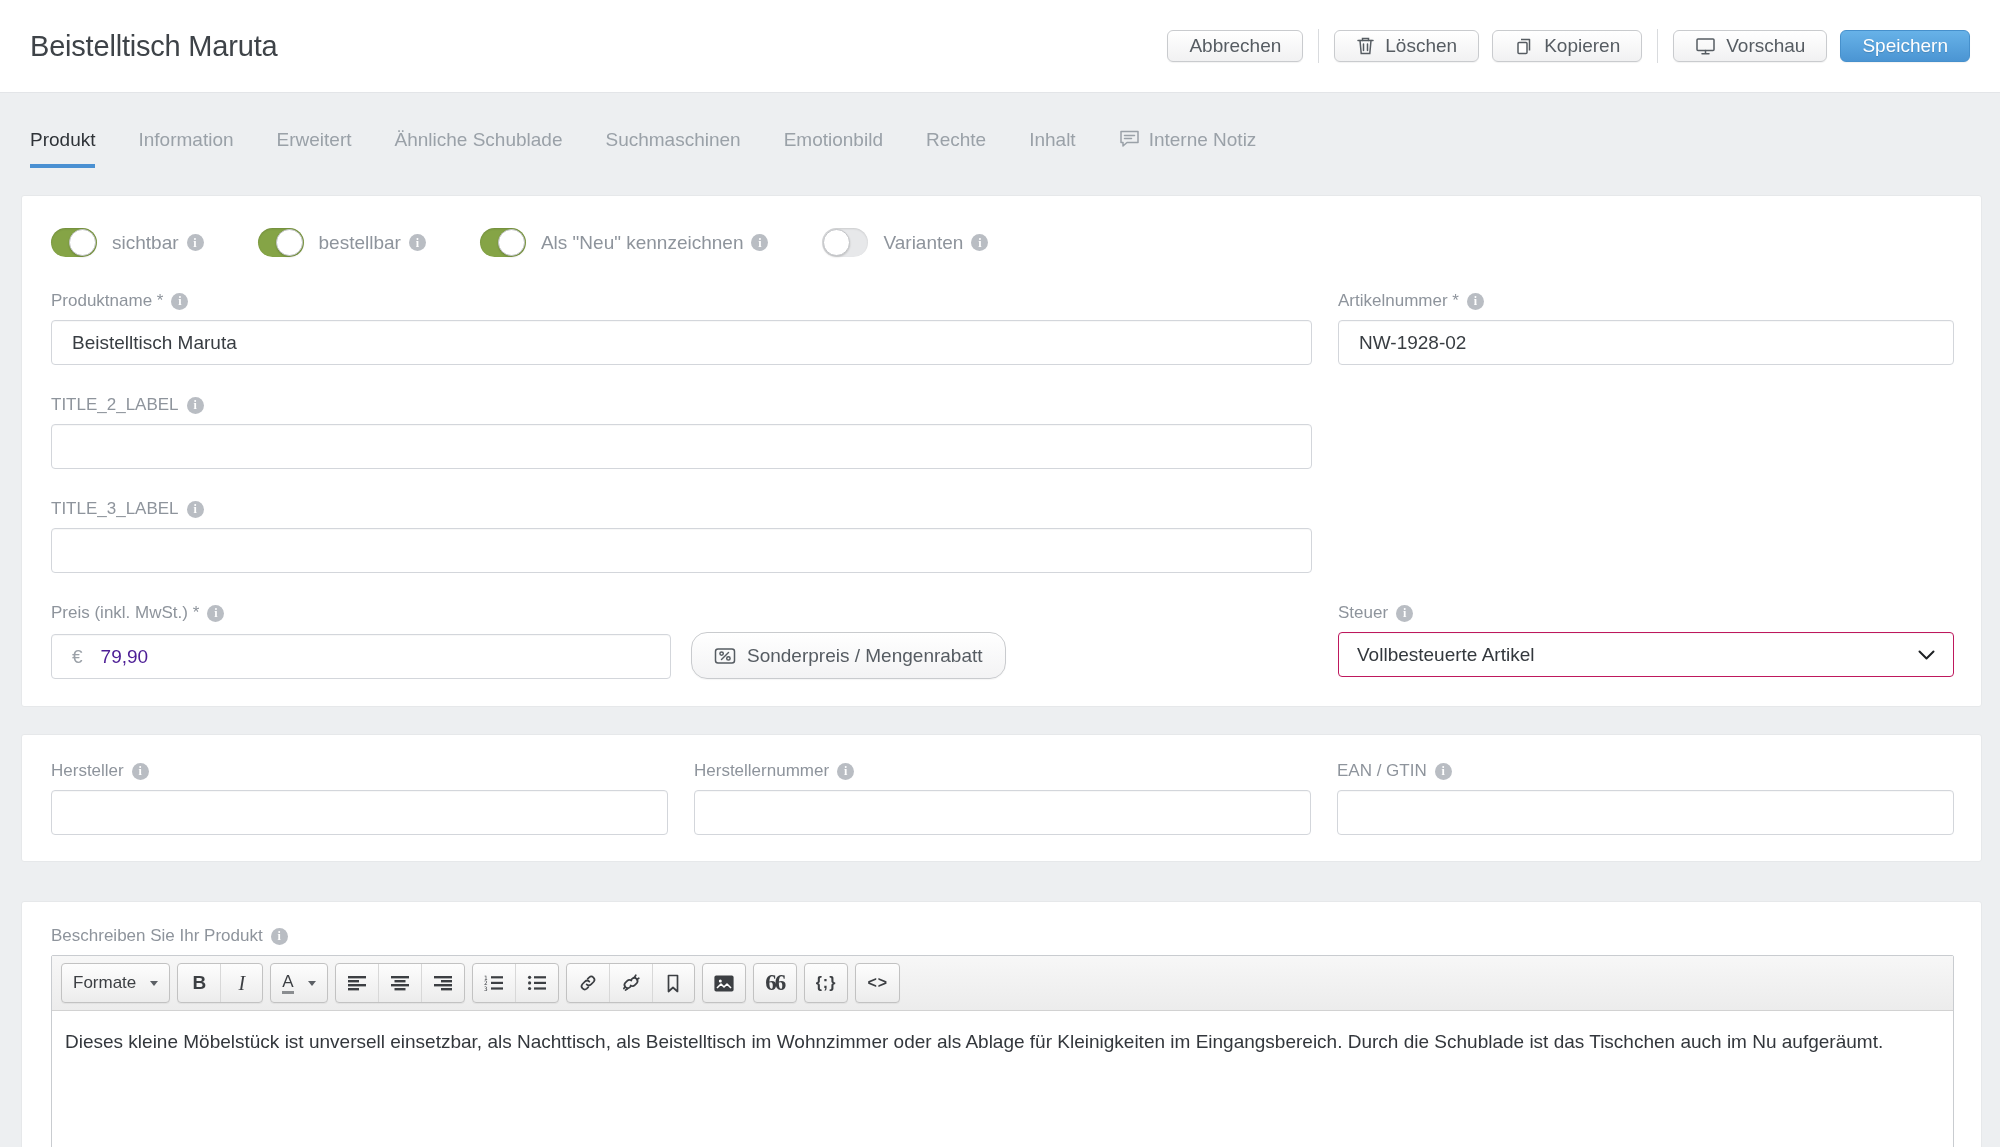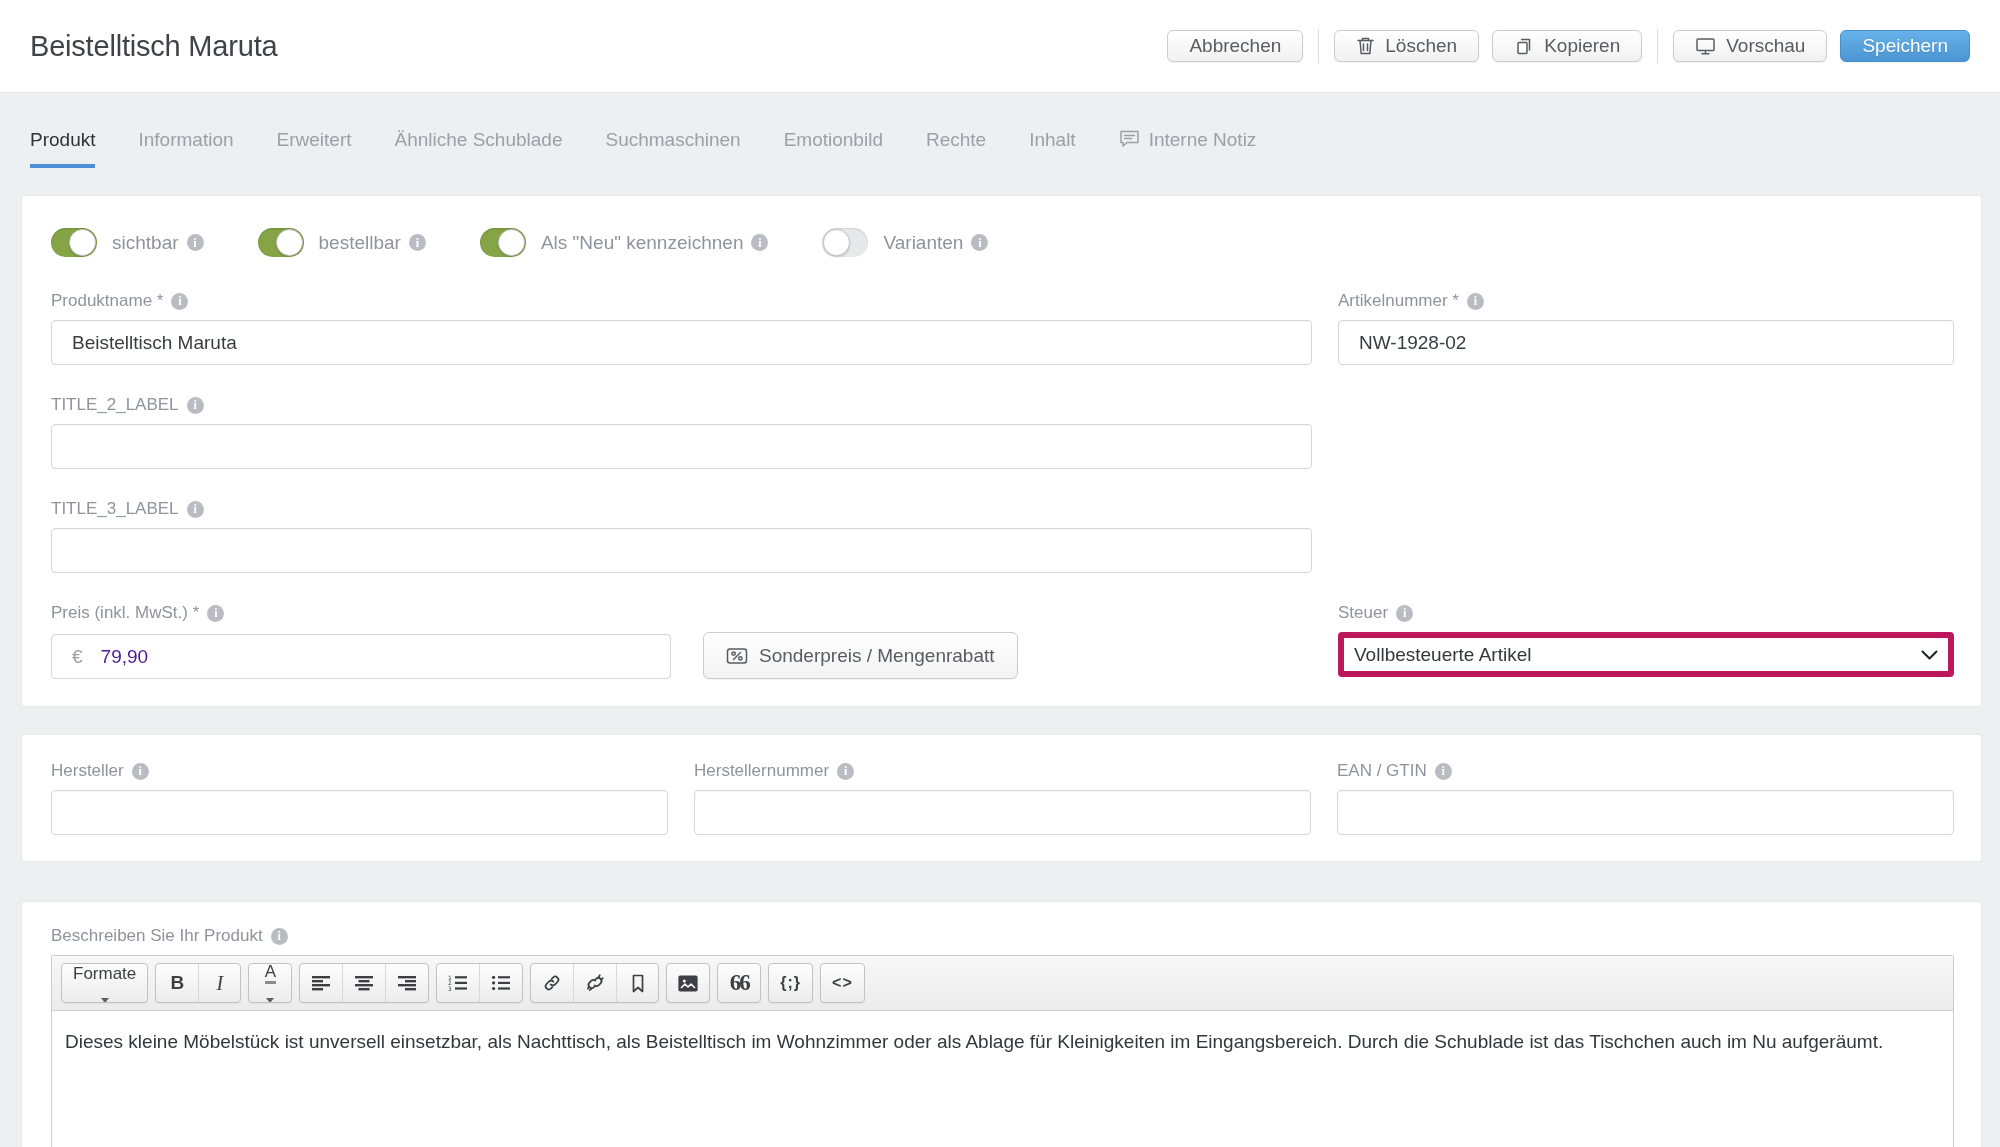--- a/index.html
+++ b/index.html
@@ -63,40 +63,40 @@
   .field-label { font-size:17px; color:#8e949c; display:flex; align-items:center; margin-bottom:9px; }
   .text-input { width:100%; height:45px; border:1px solid #d3d6db; border-radius:4px;
                 padding:0 20px; font-size:19px; color:#383d42; background:#fff; outline:none;
                 font-family:inherit; box-shadow:inset 0 1px 1px rgba(0,0,0,.03); }
   .price-row { display:flex; align-items:flex-end; }
   .price-box { width:620px; height:45px; border:1px solid #d3d6db; border-radius:4px; background:#fff;
                display:flex; align-items:center; padding:0 20px;
                box-shadow:inset 0 1px 1px rgba(0,0,0,.03); }
   .currency { font-size:19px; color:#9ba1a8; margin-right:18px; }
   .price-value { font-size:19px; color:#4c1d95; border:none; outline:none; flex:1; font-family:inherit; }
-  .special-btn { margin-left:32px; height:47px; display:inline-flex; align-items:center; gap:11px;
-                 padding:0 22px; border:1px solid #c9cbce; border-radius:6px;
+  .special-btn { margin-left:20px; height:47px; display:inline-flex; align-items:center; gap:11px;
+                 padding:0 22px; border:1px solid #c9cbce; border-radius:16px;
                  background:linear-gradient(#ffffff,#f3f3f4); font-size:19px; color:#565c62;
                  cursor:pointer; box-shadow:0 1px 1px rgba(0,0,0,.04); white-space:nowrap; }
-  .select-box { width:100%; height:45px; border:6px solid #be185d; border-radius:4px; background:#fff;
-                display:flex; align-items:center; padding:0 10px; cursor:pointer;
+  .select-box { width:100%; height:45px; border:1px solid #be185d; border-radius:4px; background:#fff;
+                display:flex; align-items:center; padding:0 18px; cursor:pointer;
                 box-shadow:inset 0 1px 1px rgba(0,0,0,.03); }
   .select-value { font-size:19px; color:#33383d; flex:1; }
 
   .row3 { display:flex; gap:26px; }
   .row3 > div { flex:1; }
 
   
   .editor { border:1px solid #c9ccd0; border-radius:2px; margin-top:8px; background:#fff; height:330px; }
   .editor-toolbar { background:linear-gradient(#f7f7f7,#ececec); border-bottom:1px solid #d2d2d2;
                     padding:7px 9px; display:flex; gap:7px; align-items:center; }
   .tb-group { display:inline-flex; border:1px solid #c2c2c2; border-radius:4px; overflow:hidden;
               background:linear-gradient(#fdfdfd,#ececec); box-shadow:0 1px 1px rgba(0,0,0,.05); }
   .tb-btn { min-width:42px; height:38px; display:flex; align-items:center; justify-content:center;
-            padding:0 11px; color:#3c3f43; font-size:18px; cursor:pointer; gap:14px;flex-direction:column; }
+            padding:0 11px; color:#3c3f43; font-size:18px; cursor:pointer; gap:14px; }
   .tb-btn + .tb-btn { border-left:1px solid #d8d8d8; }
   .tb-bold { font-weight:bold; font-size:19px; }
   .tb-italic { font-style:italic; font-family:"Liberation Serif","DejaVu Serif",serif; font-size:20px; }
   .tb-fore { border-bottom:3px solid #8a8d90; line-height:1; padding-bottom:1px; font-size:17px; }
   .caret { width:0; height:0; border-left:4px solid transparent; border-right:4px solid transparent;
            border-top:5px solid #5c6065; }
   .tb-quote { font-family:"Liberation Serif","DejaVu Serif",serif; font-weight:bold; font-size:23px;
               letter-spacing:-2px; }
   .tb-code, .tb-codesample { font-weight:bold; font-size:16px; letter-spacing:1px; }
   .editor-body { padding:17px 13px; font-size:19px; color:#33373c; line-height:1.5; outline:none; }

